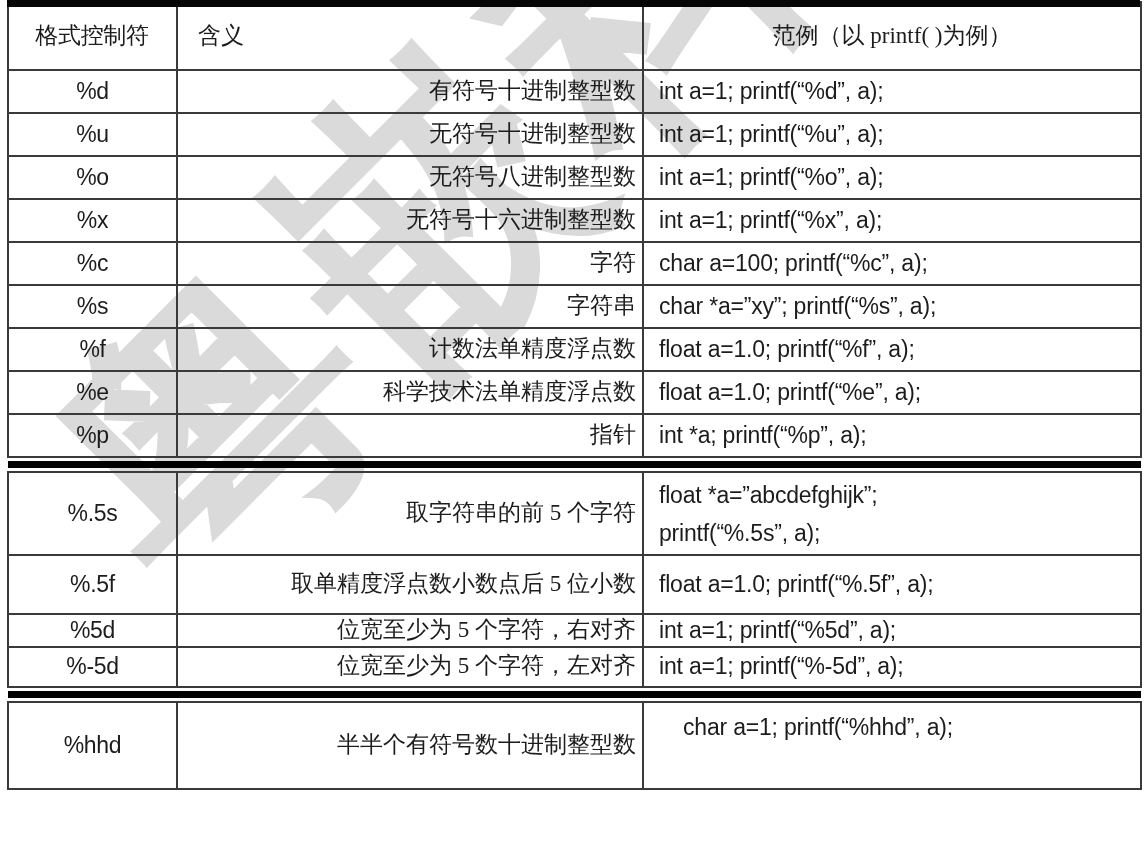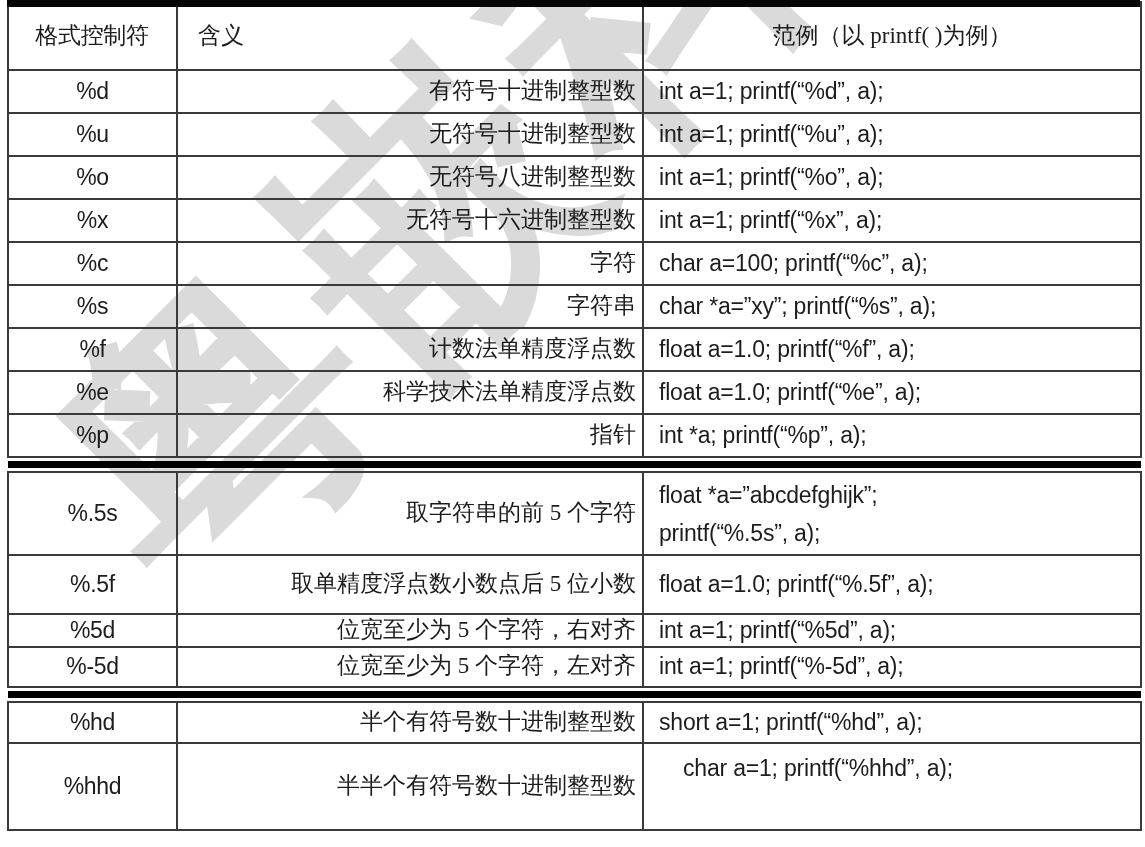--- a/index.html
+++ b/index.html
@@ -153,24 +153,19 @@
       <tr style="height: 40px; border-radius: 10px;">
         <td class="spec">%-5d</td>
         <td class="meaning">位宽至少为 5 个字符，左对齐</td>
         <td class="example">int a=1; printf(“%-5d”, a);</td>
       </tr>
       <tr class="sep">
         <td colspan="3">
           <div class="bar"></div>
         </td>
       </tr>
-      <tr style="height: 41px;">
-        <td class="spec">%hd</td>
-        <td class="meaning">半个有符号数十进制整型数</td>
-        <td class="example">short a=1; printf(“%hd”, a);</td>
-      </tr>
       <tr style="height: 87px;">
         <td class="spec">%hhd</td>
         <td class="meaning">半半个有符号数十进制整型数</td>
         <td class="example v-top">char a=1; printf(“%hhd”, a);</td>
       </tr>
     </tbody>
 </table>
 
 </body></html>

